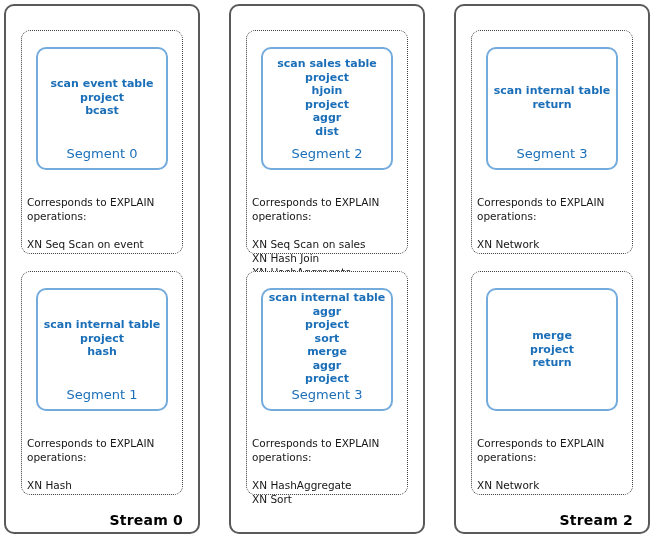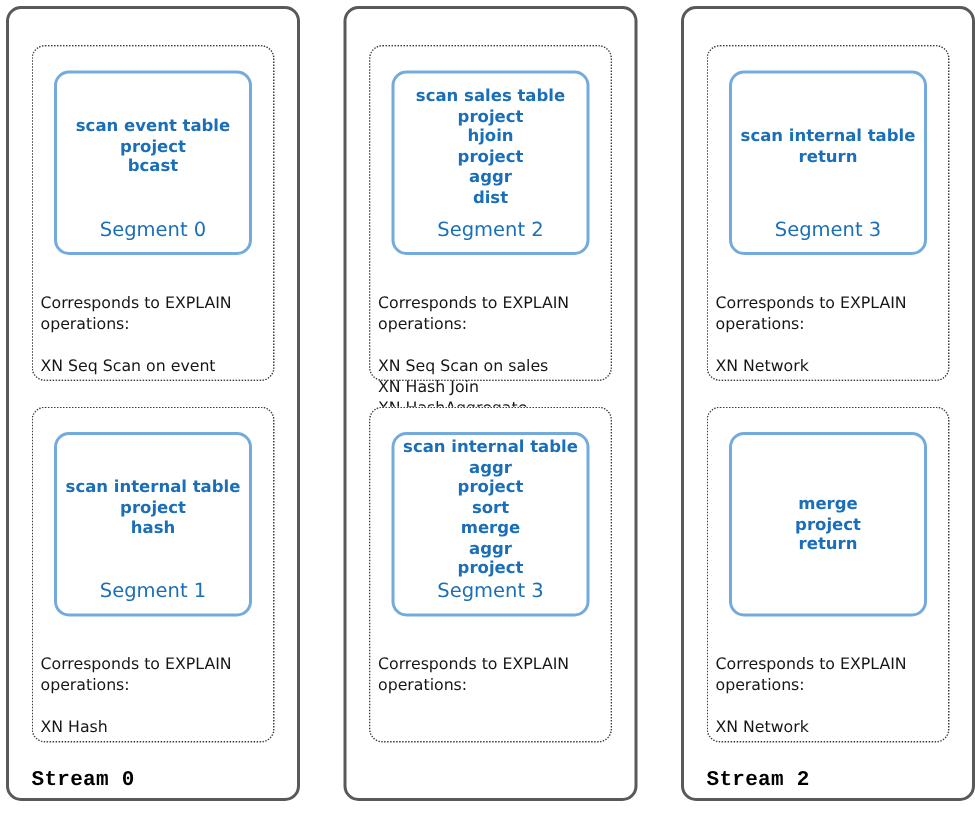--- a/index.html
+++ b/index.html
@@ -74,27 +74,26 @@
     text-align: left;
     font-size: 10.5px;
     line-height: 14px;
     color: #161616;
     white-space: pre-line;
   }
   .explain-heading { white-space: pre-line; }
   .explain-ops { white-space: pre-line; }
   .stream-label {
     margin-top: auto;
-    text-align: left;
+    text-align: right;
     font-weight: bold;
     font-size: 14px;
     color: #000000;
     padding-bottom: 6px;
     letter-spacing: 0.2px;
-    font-family: Liberation Mono, monospace;
   }
 </style>
 </head>
 <body>
 
 <div class="canvas">
   <div class="diagram">
 
     <div class="stream">
       <div class="segment-group">
@@ -152,20 +151,22 @@
 project
 sort
 merge
 aggr
 project</div>
           <div class="segment-label">Segment 3</div>
         </div>
         <div class="explain">
           <div class="explain-heading">Corresponds to EXPLAIN
 operations:</div>
+          <div class="explain-ops">XN HashAggregate
+XN Sort</div>
         </div>
       </div>
     </div>
 
     <div class="stream">
       <div class="segment-group">
         <div class="segment-box">
           <div class="segment-ops">scan internal table
 return</div>
           <div class="segment-label">Segment 3</div>

